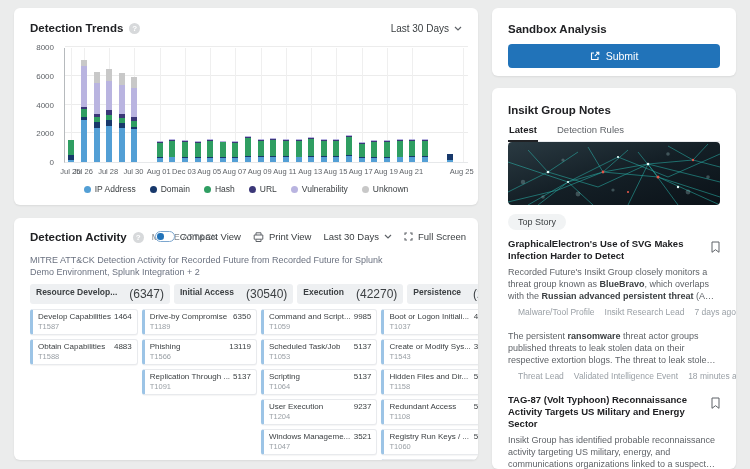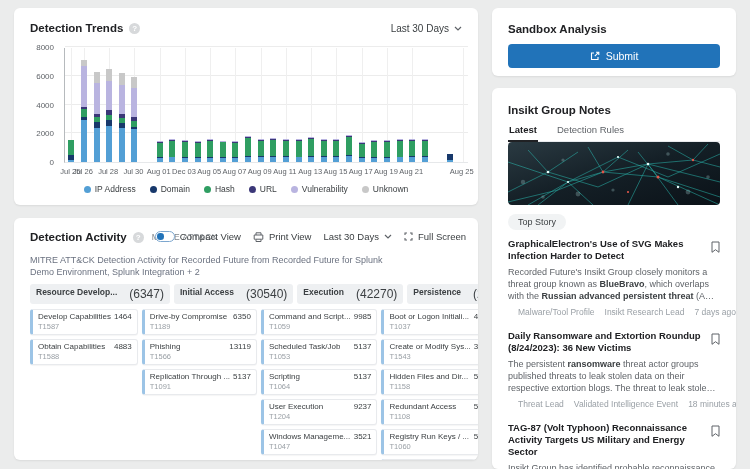--- a/index.html
+++ b/index.html
@@ -552,26 +552,20 @@
               <path d="M1 1h7v10.3L4.5 8.7 1 11.3z" fill="none" stroke="#5f6368" stroke-width="1"></path>
             </svg></span>
         </div><div class="story-body"><span>Recorded Future's Insikt Group closely monitors a threat group known as </span><b>BlueBravo</b><span>, which overlaps with the </span><b>Russian advanced persistent threat</b><span> (APT) operations publicly known as </span></div><div class="story-meta">
           <span>Malware/Tool Profile</span>
           <span class="msep"></span>
           <span>Insikt Research Lead</span>
           <span class="msep"></span>
           <span>7 days ago</span>
         </div></div>
       <div class="story">
-        <div class="story-top">
-          <div class="story-title">Daily Ransomware and Extortion Roundup (8/24/2023): 36 New Victims</div>
-          <span class="bm"><svg width="9" height="12" viewBox="0 0 9 12">
-              <path d="M1 1h7v10.3L4.5 8.7 1 11.3z" fill="none" stroke="#5f6368" stroke-width="1"></path>
-            </svg></span>
-        </div>
         <div class="story-body"><span>The persistent </span><b>ransomware</b><span> threat actor groups published threats to leak stolen data on their respective extortion blogs. The threat to leak stolen data is a part of the double-extortion “name and shame” technique and ...</span></div>
         <div class="story-meta">
           <span>Threat Lead</span>
           <span class="msep"></span>
           <span>Validated Intelligence Event</span>
           <span class="msep"></span>
           <span>18 minutes ago</span>
         </div>
       </div>
       <div class="story">

